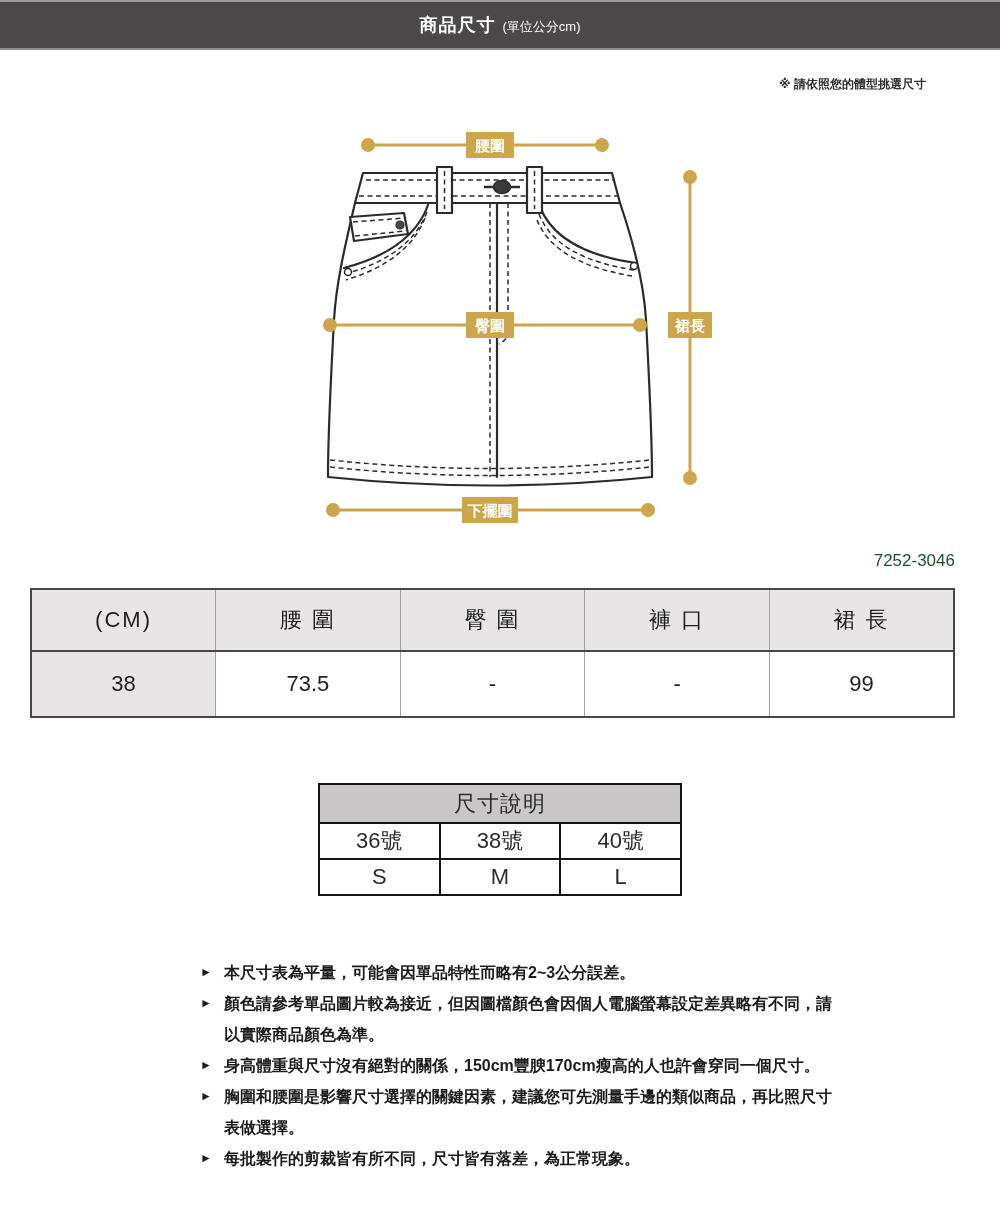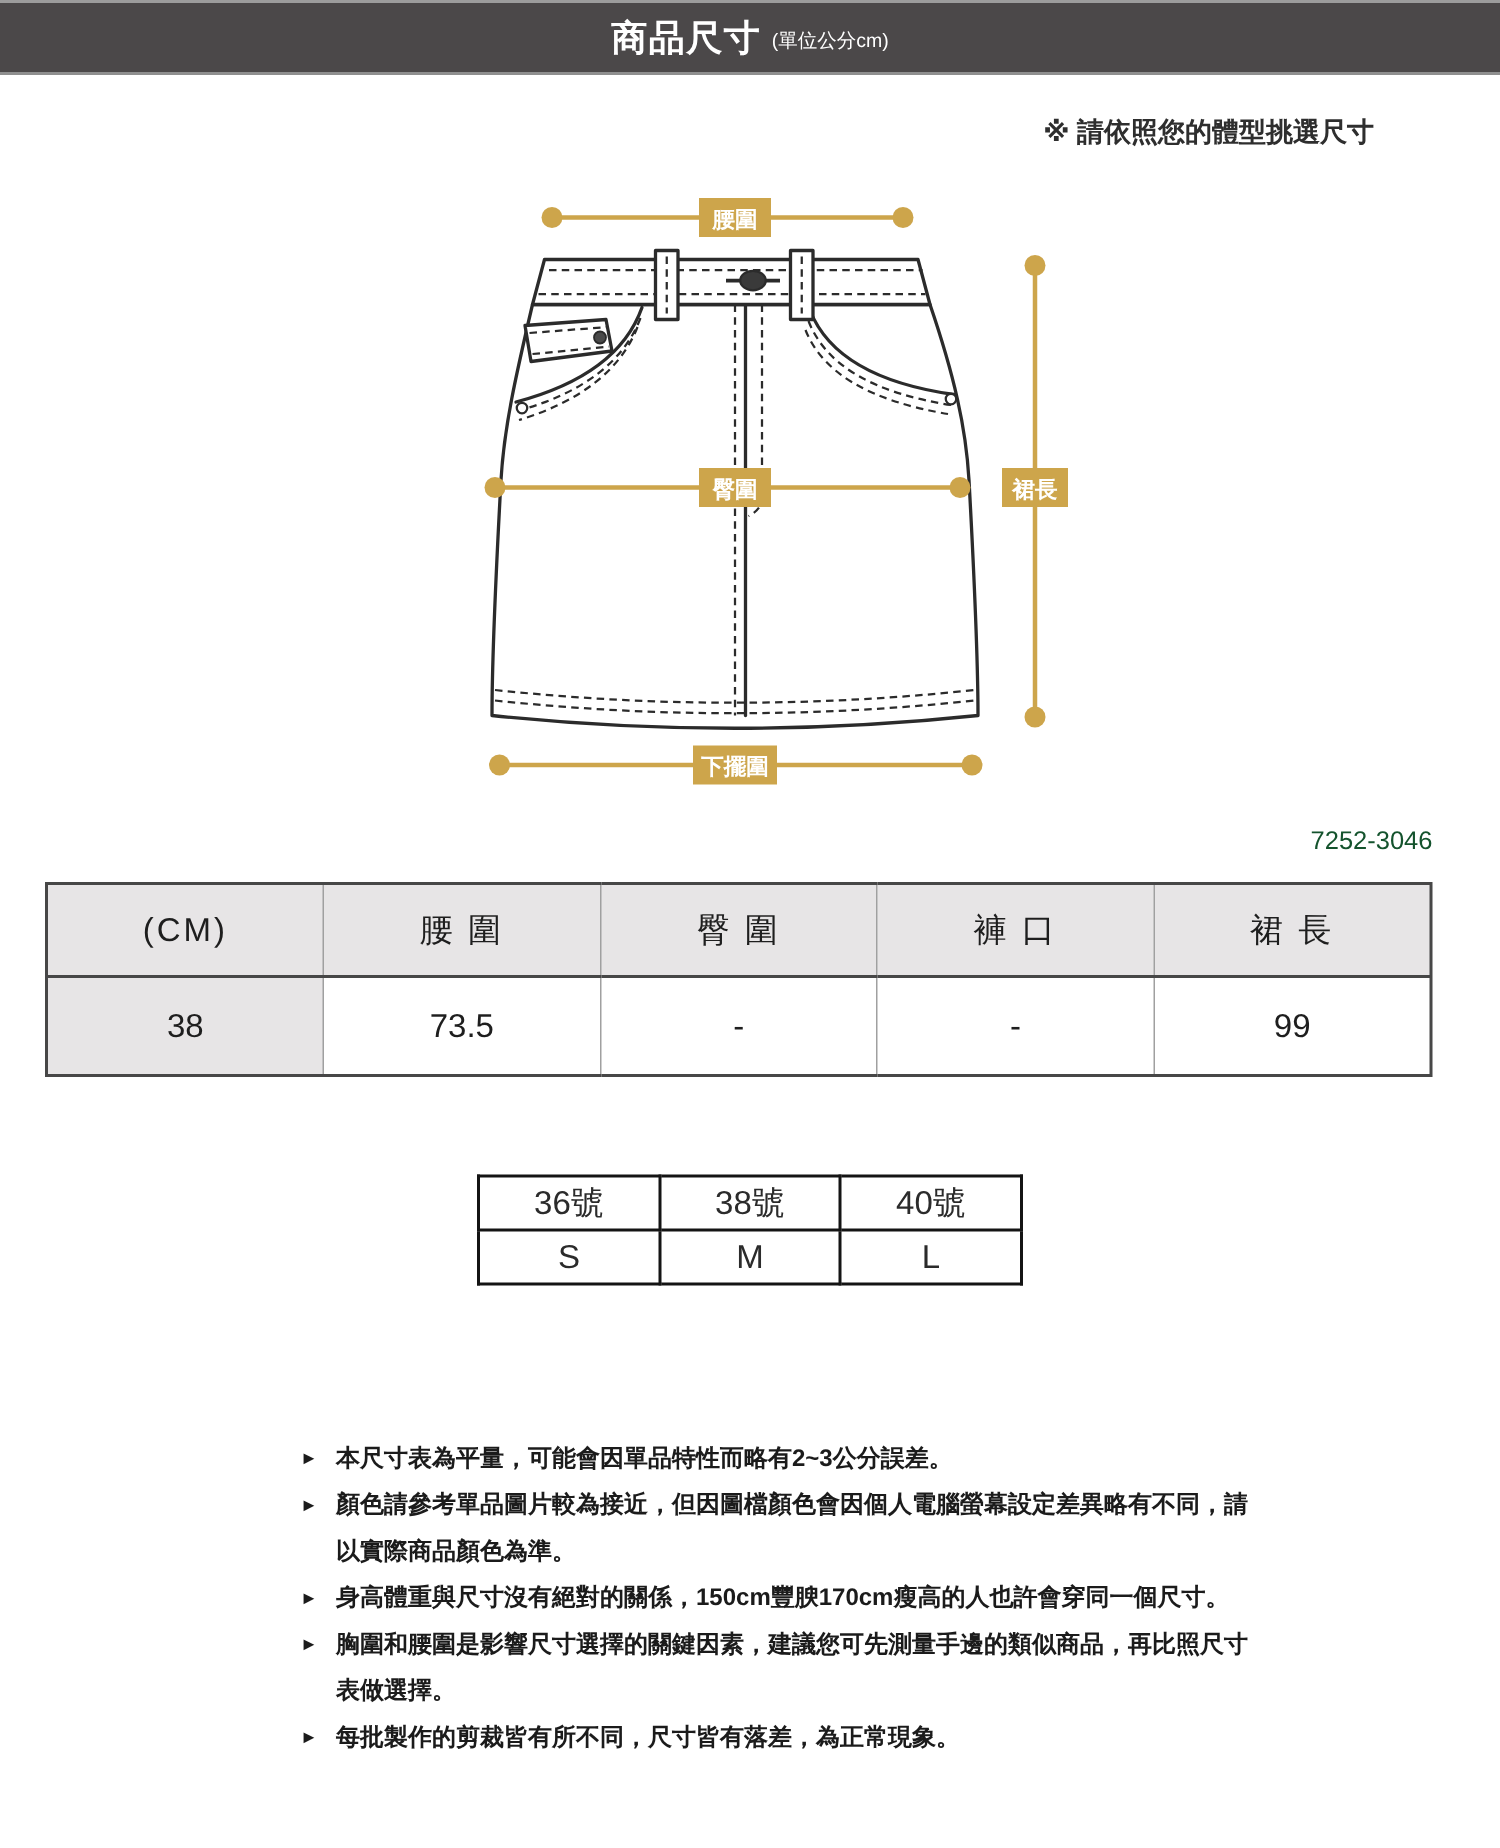--- a/index.html
+++ b/index.html
@@ -6,24 +6,24 @@
   body{
     width:1000px;height:1232px;position:relative;background:#ffffff;
     font-family:"Liberation Sans","DejaVu Sans",sans-serif;color:#1e1e1e;overflow:hidden;
   }
   
   .topbar{
     position:absolute;left:0;top:0;width:1000px;height:46px;background:#4b4849;
     border-top:2px solid #9c9c9c;border-bottom:2px solid #8f8f8f;
     display:flex;align-items:center;justify-content:center;color:#ffffff;
   }
-  .topbar .title{font-size:24px;font-weight:bold;letter-spacing:1px;}
+  .topbar .title{font-size:18px;font-weight:bold;letter-spacing:1px;}
   .topbar .unit{font-size:13px;margin-left:7px;position:relative;top:2px;}
   
-  .tip{position:absolute;top:76px;right:84px;font-size:18px;font-weight:bold;color:#2e2e2e;}
+  .tip{position:absolute;top:76px;right:74px;font-size:12px;font-weight:bold;color:#2e2e2e;}
   
   .diagram{position:absolute;left:320px;top:120px;width:400px;height:420px;}
   .outline{fill:none;stroke:#2b2b2b;stroke-width:2.2;stroke-linejoin:round;stroke-linecap:round;}
   .filled{fill:#ffffff;stroke:#2b2b2b;stroke-width:2.2;stroke-linejoin:round;}
   .stitch{fill:none;stroke:#2b2b2b;stroke-width:1.5;stroke-dasharray:5 3.5;stroke-linecap:butt;}
   .gold-line{stroke:#cda54b;stroke-width:3;fill:none;}
   .gold-dot{fill:#cda54b;}
   .gold-box{fill:#cda54b;}
   .gold-text{fill:#ffffff;font-size:15px;font-weight:bold;text-anchor:middle;
              font-family:"Liberation Sans","DejaVu Sans",sans-serif;}
@@ -147,20 +147,23 @@
       <td>73.5</td>
       <td>-</td>
       <td>-</td>
       <td>99</td>
     </tr>
   </tbody>
 </table>
 
 <table class="legend-table">
   <tbody>
+    <tr>
+      <th class="legend-head" colspan="3">尺寸說明</th>
+    </tr>
     <tr class="legend-row">
       <td>36號</td>
       <td>38號</td>
       <td>40號</td>
     </tr>
     <tr class="legend-row">
       <td>S</td>
       <td>M</td>
       <td>L</td>
     </tr>

